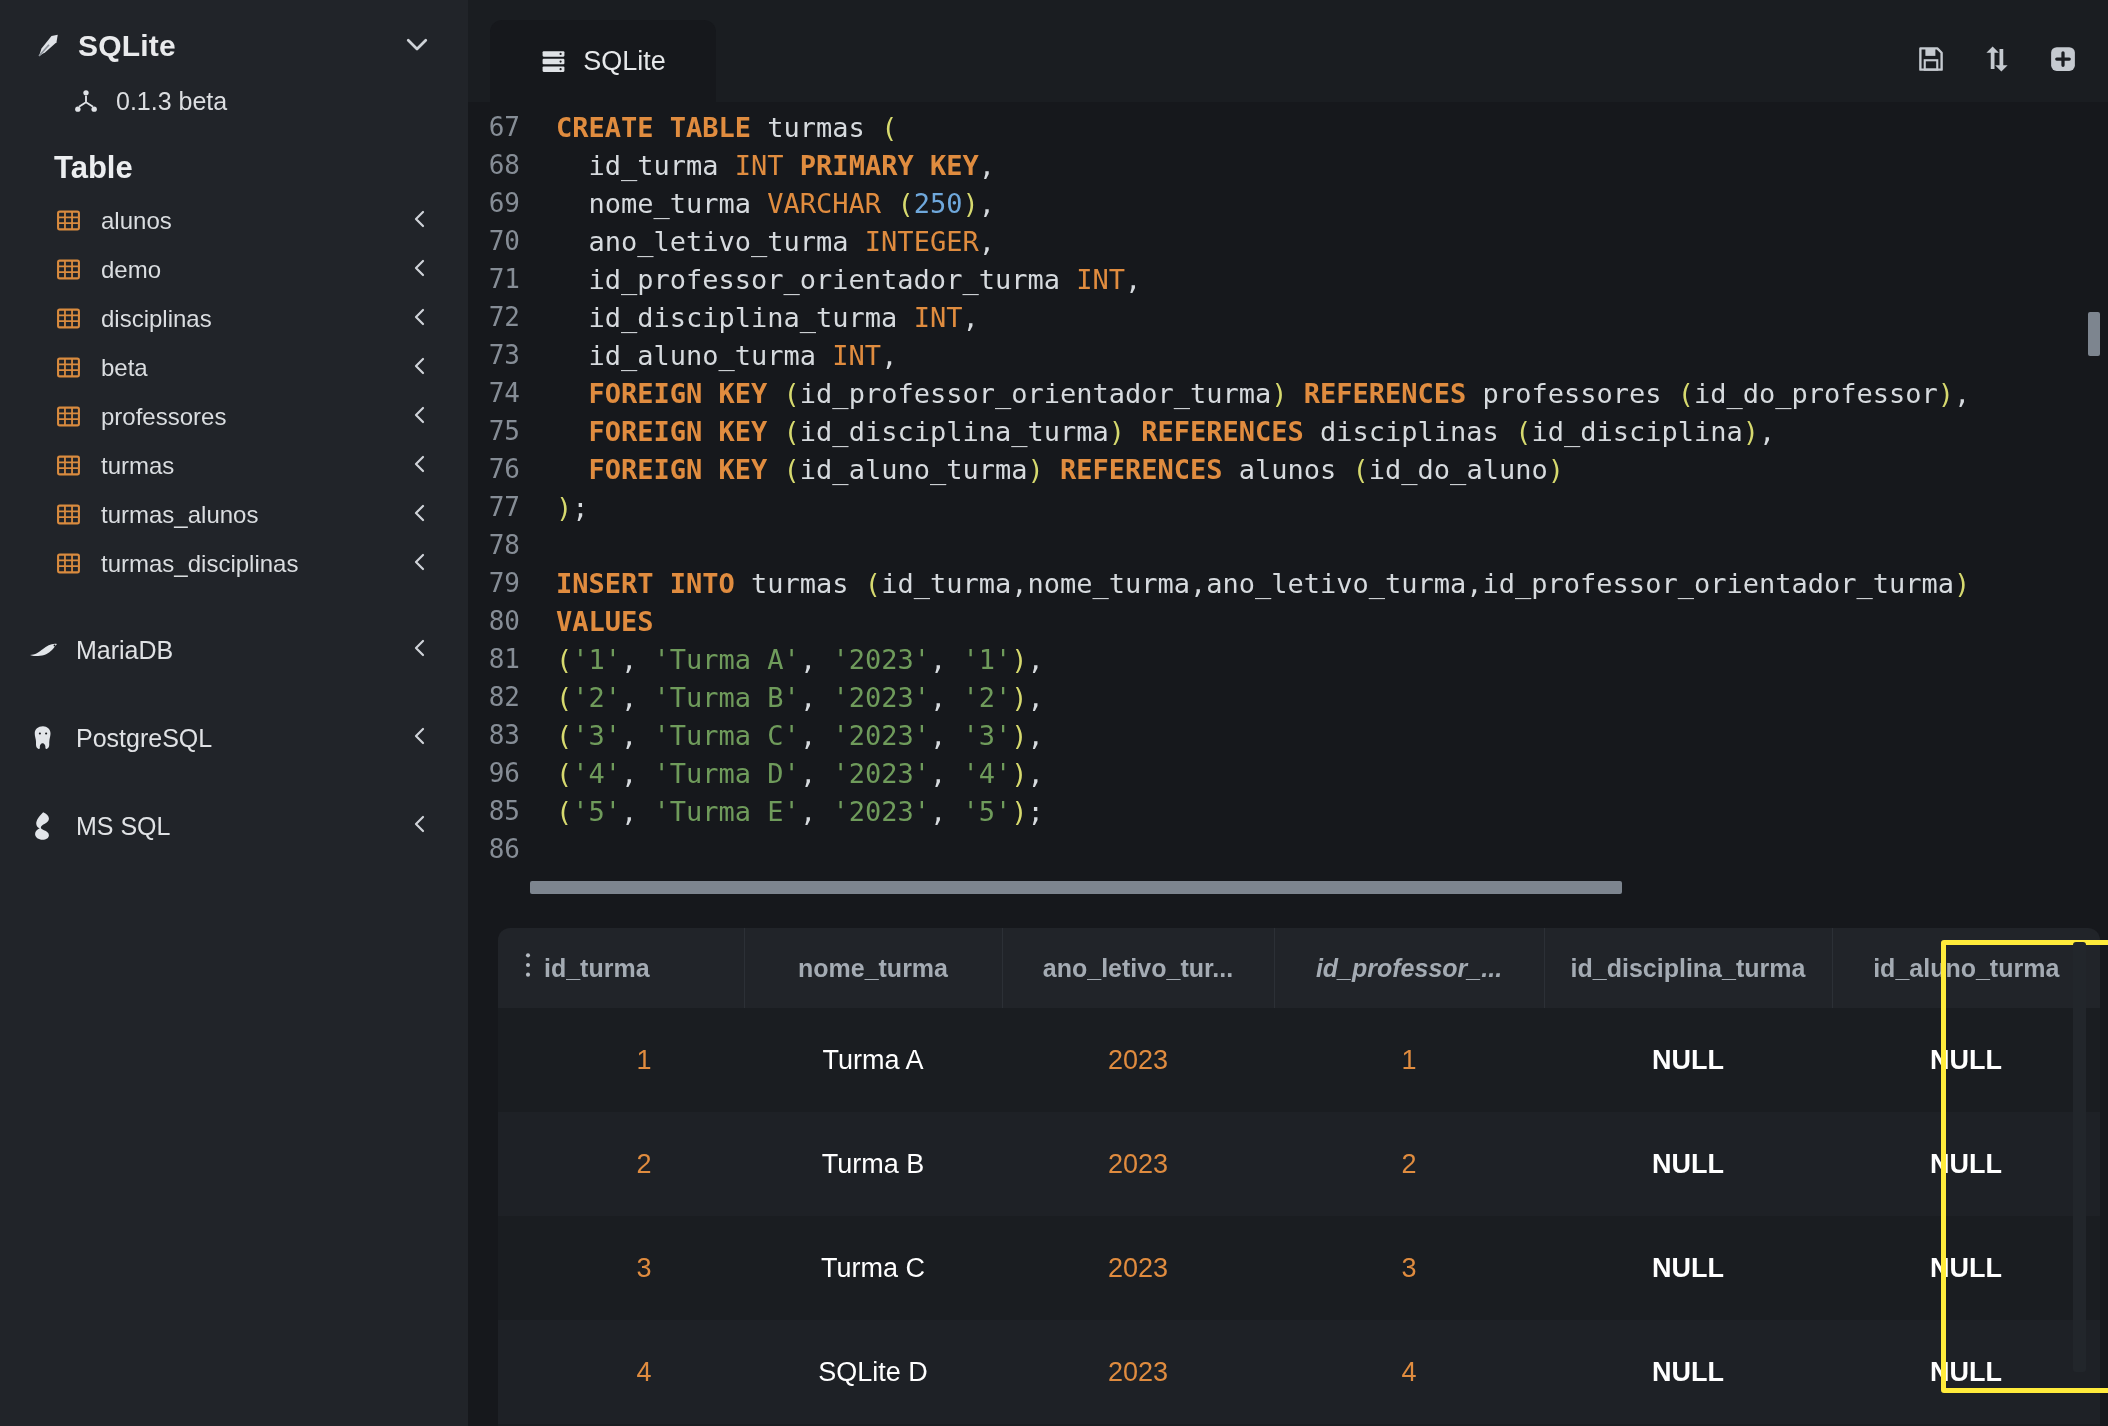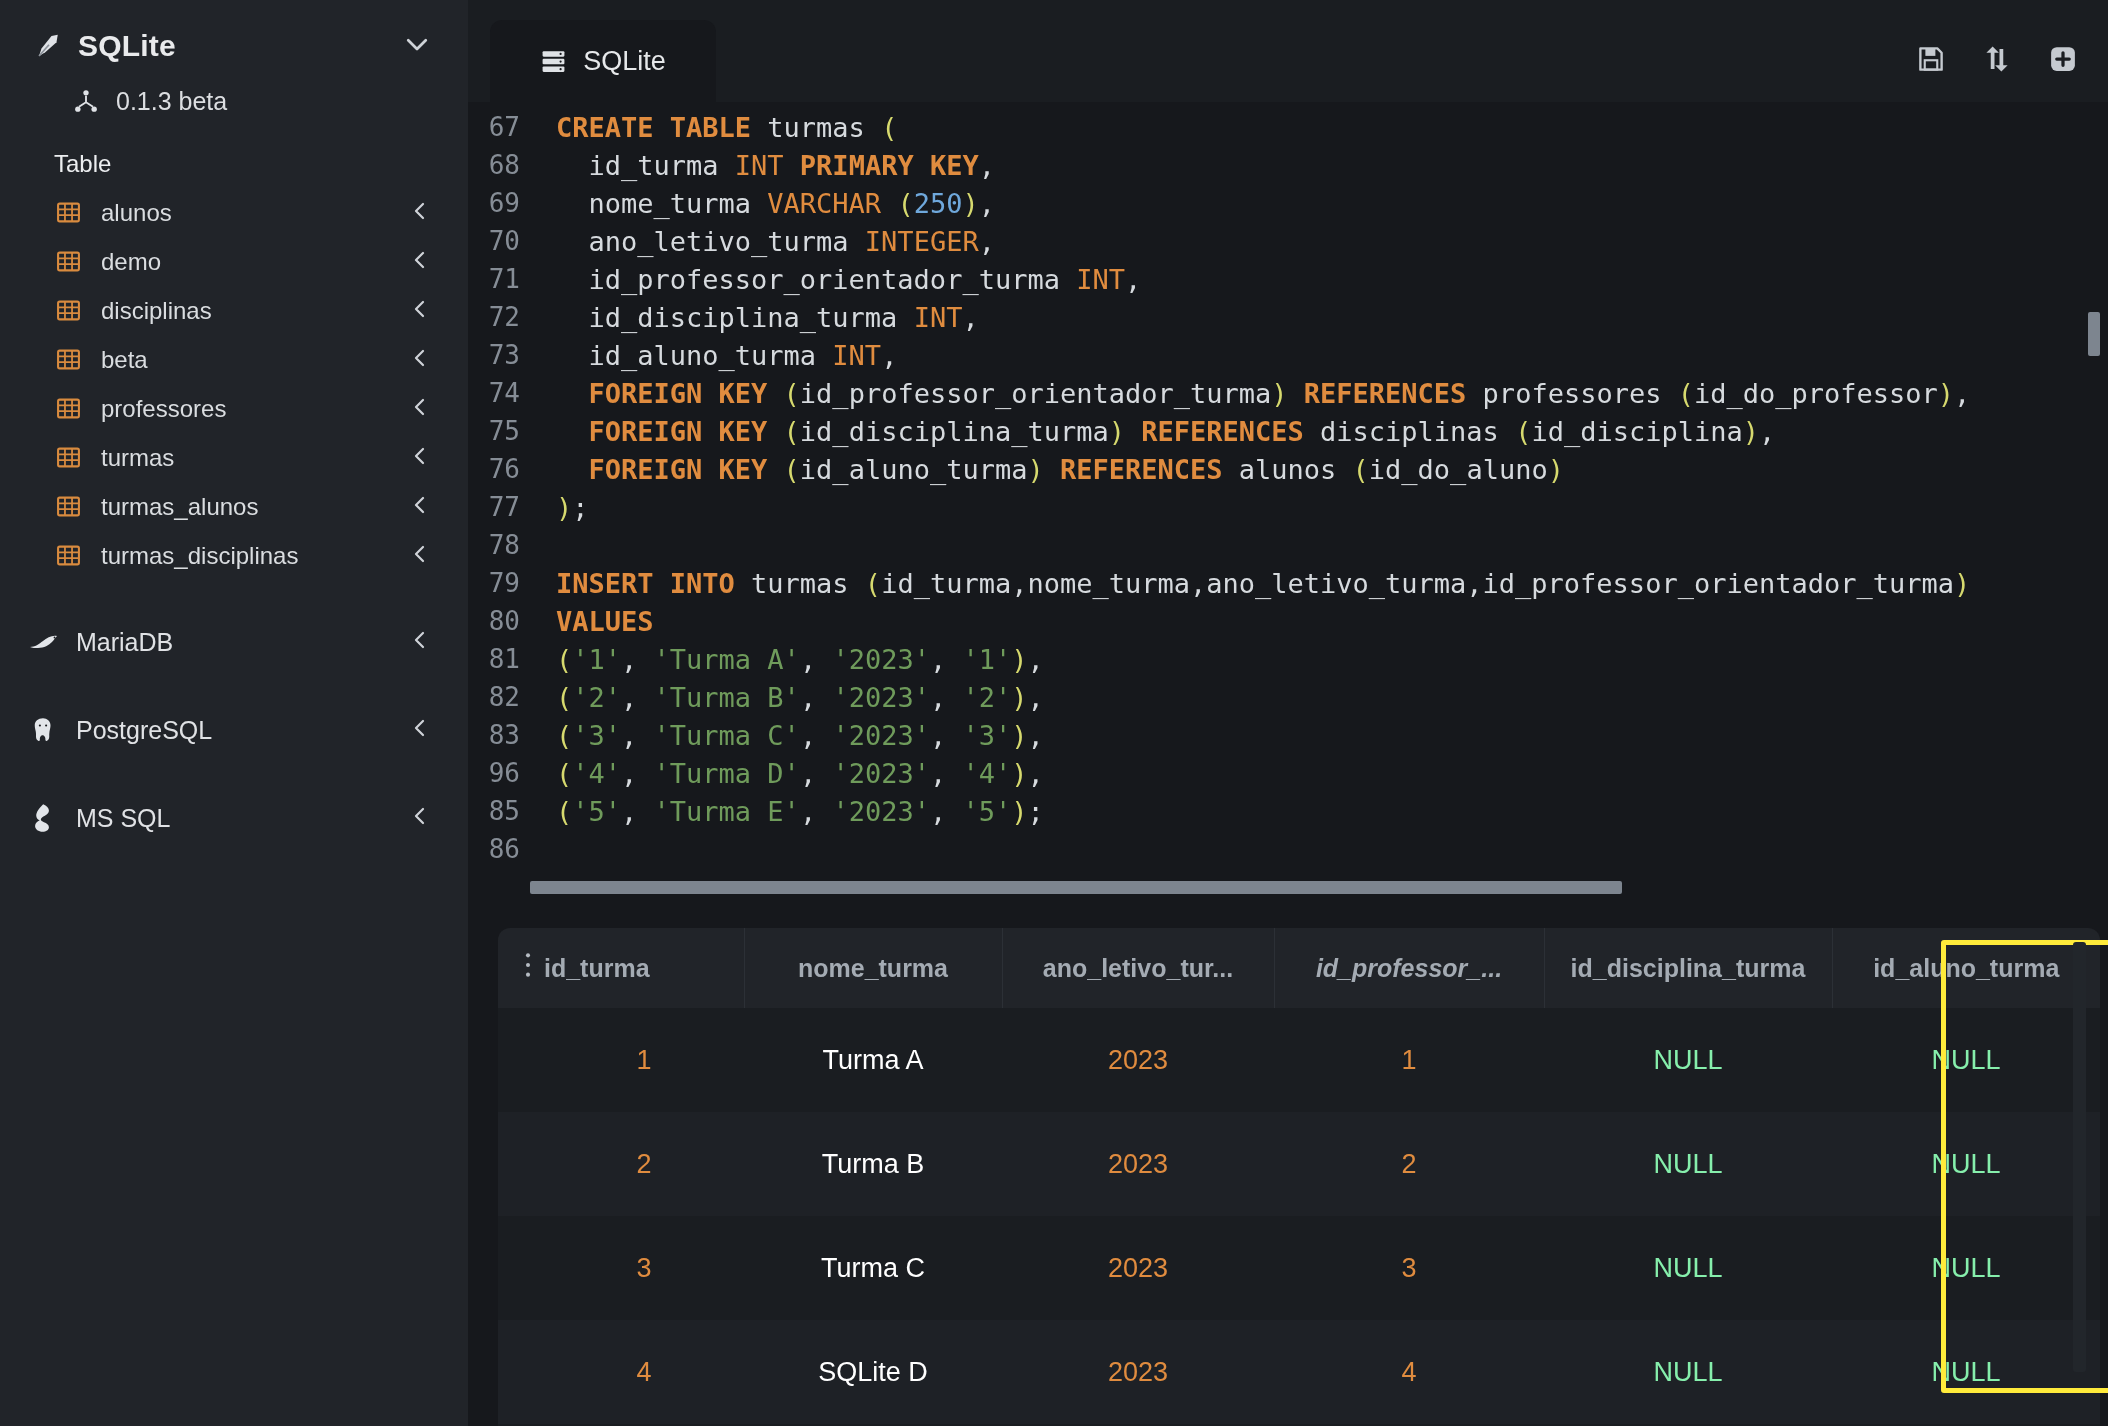--- a/index.html
+++ b/index.html
@@ -30,21 +30,21 @@
     color: #e9eaec; font-size: 30px; font-weight: bold; letter-spacing: .2px;
   }
   .sb-header .caret-down { margin-left: auto; }
   .sb-version {
     display: flex; align-items: center;
     padding: 0 0 0 72px; height: 62px;
   }
   .sb-version .v-ico { width: 28px; height: 28px; margin-right: 16px; flex:0 0 28px;}
   .sb-version .v-txt { color: #dcdee1; font-size: 25px; }
   .sb-sectiontitle {
-    color: #eceef0; font-size: 24px; font-weight: normal;
+    color: #eceef0; font-size: 31px; font-weight: bold;
     padding: 18px 0 10px 54px;
   }
   .sb-table-row {
     display: flex; align-items: center;
     height: 49px; padding: 0 36px 0 56px;
     cursor: pointer;
   }
   .sb-table-row .t-ico { width: 25px; height: 25px; margin-right: 20px; flex:0 0 25px; }
   .sb-table-row .t-txt { color: #dadde0; font-size: 24px; }
   .sb-table-row .chev { margin-left: auto; }
@@ -160,21 +160,21 @@
   table.grid td {
     height: 104px; font-size: 27px;
     text-align: center;
     white-space: nowrap; overflow: hidden;
   }
   table.grid tr.odd td  { background: #1a1d21; }
   table.grid tr.even td { background: #1e2126; }
   td.c0 { text-align: left; padding-left: 46px; }
   .v-num  { color: #e08c3f; }
   .v-txt  { color: #ffffff; }
-  .v-null { color: #86efac; font-weight: normal; }
+  .v-null { color: #ffffff; font-weight: bold; }
 
   #highlight-box {
     position: absolute;
     left: 1473px; top: 18px;
     width: 550px; height: 453px;
     border: 5px solid #ffeb3b;
     border-radius: 3px;
     pointer-events: none;
   }
   #res-vscroll {

